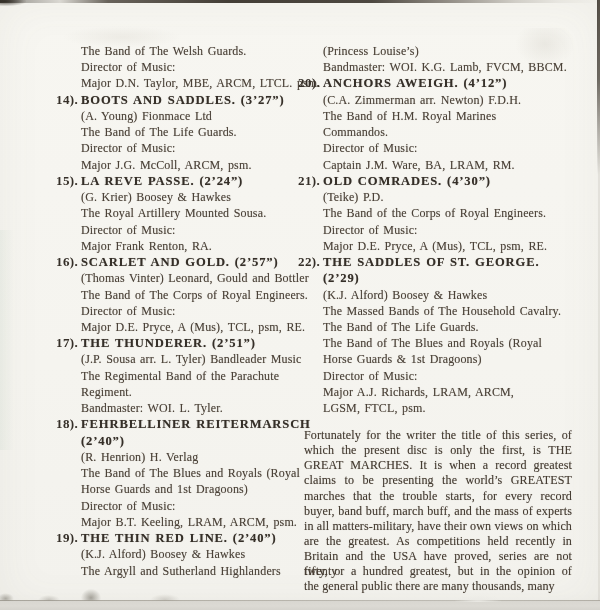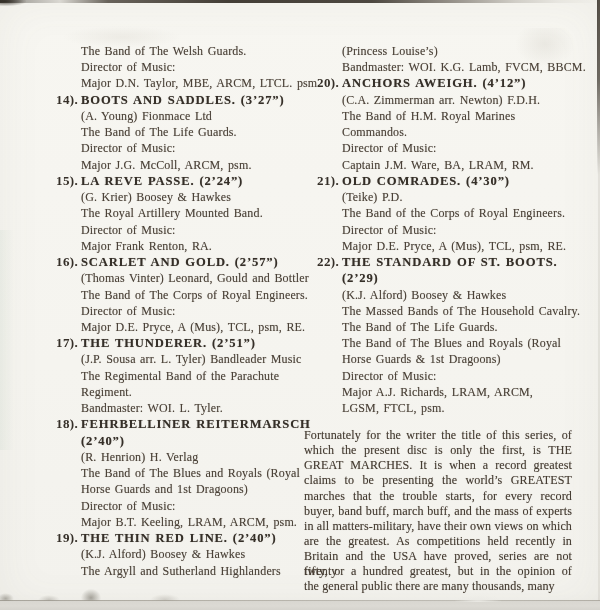--- a/index.html
+++ b/index.html
@@ -14,21 +14,21 @@
   #page {
     position: relative;
     width: 600px;
     height: 610px;
     background: linear-gradient(180deg, #f7f6f1 0%, #f5f4ef 60%, #f3f2ed 97%, #efeee9 100%);
     box-shadow: inset 0 0 45px rgba(120,112,95,0.07);
   }
   
   .col { position: absolute; }
   #col-left  { left: 56px; top: 43px; width: 256px; }
-  #col-right { left: 317px; top: 43px; width: 264px; }
+  #col-right { left: 298px; top: 43px; width: 264px; }
   .line {
     display: flex;
     align-items: baseline;
     height: 16.24px;
     line-height: 16.24px;
     white-space: pre;
   }
   .line .num {
     flex: 0 0 25px;
     width: 25px;
@@ -132,21 +132,21 @@
       <div class="line detail"><span class="num"></span><span class="txt">The Band of The Welsh Guards.</span></div>
       <div class="line detail"><span class="num"></span><span class="txt">Director of Music:</span></div>
       <div class="line detail"><span class="num"></span><span class="txt">Major D.N. Taylor, MBE, ARCM, LTCL. psm.</span></div>
       <div class="line title"><span class="num">14).</span><span class="txt">BOOTS AND SADDLES. (3’27”)</span></div>
       <div class="line detail"><span class="num"></span><span class="txt">(A. Young) Fionmace Ltd</span></div>
       <div class="line detail"><span class="num"></span><span class="txt">The Band of The Life Guards.</span></div>
       <div class="line detail"><span class="num"></span><span class="txt">Director of Music:</span></div>
       <div class="line detail"><span class="num"></span><span class="txt">Major J.G. McColl, ARCM, psm.</span></div>
       <div class="line title"><span class="num">15).</span><span class="txt">LA REVE PASSE. (2’24”)</span></div>
       <div class="line detail"><span class="num"></span><span class="txt">(G. Krier) Boosey &amp; Hawkes</span></div>
-      <div class="line detail"><span class="num"></span><span class="txt">The Royal Artillery Mounted Band.</span></div>
+      <div class="line detail"><span class="num"></span><span class="txt">The Royal Artillery Mounted Sousa.</span></div>
       <div class="line detail"><span class="num"></span><span class="txt">Director of Music:</span></div>
       <div class="line detail"><span class="num"></span><span class="txt">Major Frank Renton, RA.</span></div>
       <div class="line title"><span class="num">16).</span><span class="txt">SCARLET AND GOLD. (2’57”)</span></div>
       <div class="line detail"><span class="num"></span><span class="txt">(Thomas Vinter) Leonard, Gould and Bottler</span></div>
       <div class="line detail"><span class="num"></span><span class="txt">The Band of The Corps of Royal Engineers.</span></div>
       <div class="line detail"><span class="num"></span><span class="txt">Director of Music:</span></div>
       <div class="line detail"><span class="num"></span><span class="txt">Major D.E. Pryce, A (Mus), TCL, psm, RE.</span></div>
       <div class="line title"><span class="num">17).</span><span class="txt">THE THUNDERER. (2’51”)</span></div>
       <div class="line detail"><span class="num"></span><span class="txt">(J.P. Sousa arr. L. Tyler) Bandleader Music</span></div>
       <div class="line detail"><span class="num"></span><span class="txt">The Regimental Band of the Parachute</span></div>
@@ -171,21 +171,21 @@
       <div class="line detail"><span class="num"></span><span class="txt">(C.A. Zimmerman arr. Newton) F.D.H.</span></div>
       <div class="line detail"><span class="num"></span><span class="txt">The Band of H.M. Royal Marines</span></div>
       <div class="line detail"><span class="num"></span><span class="txt">Commandos.</span></div>
       <div class="line detail"><span class="num"></span><span class="txt">Director of Music:</span></div>
       <div class="line detail"><span class="num"></span><span class="txt">Captain J.M. Ware, BA, LRAM, RM.</span></div>
       <div class="line title"><span class="num">21).</span><span class="txt">OLD COMRADES. (4’30”)</span></div>
       <div class="line detail"><span class="num"></span><span class="txt">(Teike) P.D.</span></div>
       <div class="line detail"><span class="num"></span><span class="txt">The Band of the Corps of Royal Engineers.</span></div>
       <div class="line detail"><span class="num"></span><span class="txt">Director of Music:</span></div>
       <div class="line detail"><span class="num"></span><span class="txt">Major D.E. Pryce, A (Mus), TCL, psm, RE.</span></div>
-      <div class="line title"><span class="num">22).</span><span class="txt">THE STANDARD OF ST. BOOTS.</span></div>
+      <div class="line title"><span class="num">22).</span><span class="txt">THE SADDLES OF ST. GEORGE.</span></div>
       <div class="line title"><span class="num"></span><span class="txt">(2’29)</span></div>
       <div class="line detail"><span class="num"></span><span class="txt">(K.J. Alford) Boosey &amp; Hawkes</span></div>
       <div class="line detail"><span class="num"></span><span class="txt">The Massed Bands of The Household Cavalry.</span></div>
       <div class="line detail"><span class="num"></span><span class="txt">The Band of The Life Guards.</span></div>
       <div class="line detail"><span class="num"></span><span class="txt">The Band of The Blues and Royals (Royal</span></div>
       <div class="line detail"><span class="num"></span><span class="txt">Horse Guards &amp; 1st Dragoons)</span></div>
       <div class="line detail"><span class="num"></span><span class="txt">Director of Music:</span></div>
       <div class="line detail"><span class="num"></span><span class="txt">Major A.J. Richards, LRAM, ARCM,</span></div>
       <div class="line detail"><span class="num"></span><span class="txt">LGSM, FTCL, psm.</span></div>
     </section>

